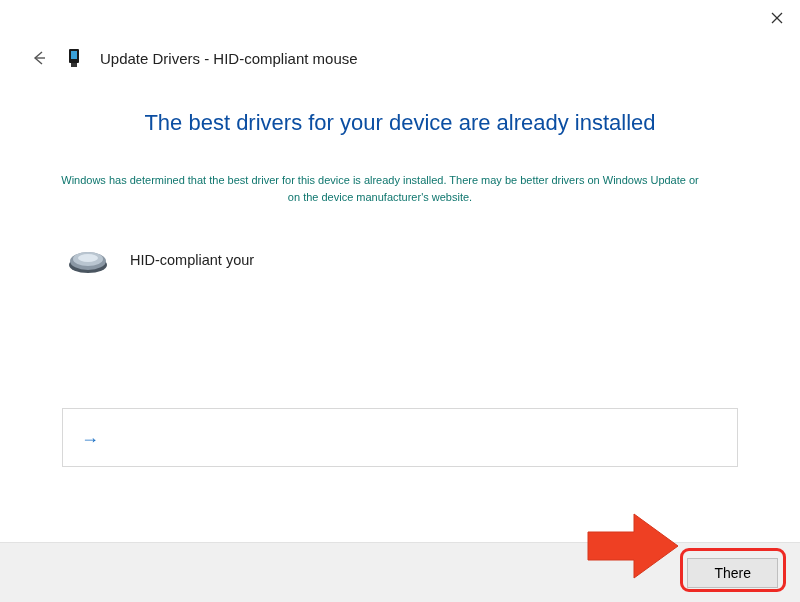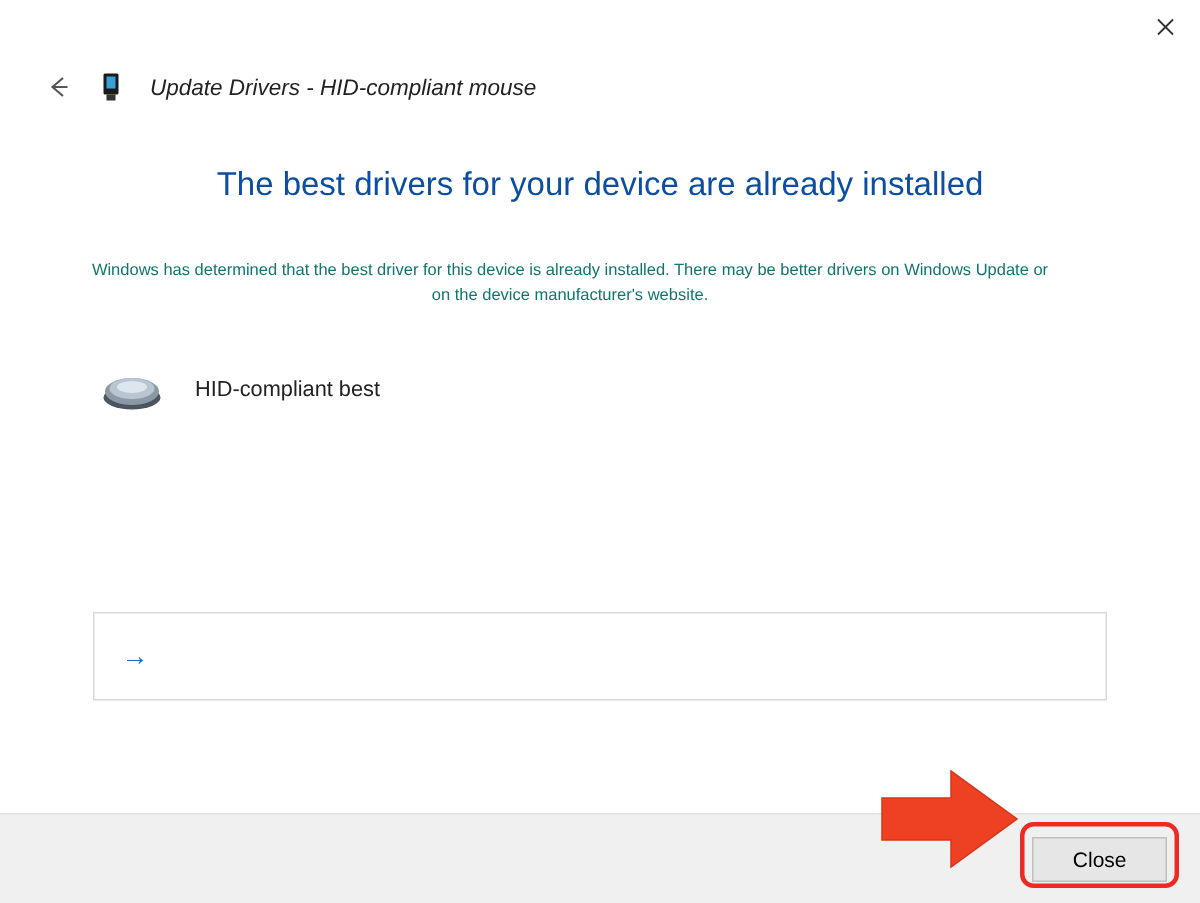--- a/index.html
+++ b/index.html
@@ -29,21 +29,20 @@
       font-size: 14px;
       color: #333;
     }
     .header-row {
       position: absolute;
       top: 48px;
       left: 30px;
       display: flex;
       align-items: center;
       gap: 18px;
-      font-style: italic;
     }
     .back-arrow {
       cursor: pointer;
       color: #555;
       display: flex;
       align-items: center;
     }
     .device-mini-icon {
       display: flex;
       align-items: center;
@@ -182,29 +181,29 @@
   <div class="description">Windows has determined that the best driver for this device is already installed. There may be better drivers on Windows Update or on the device manufacturer's website.</div>
   <div class="device-row">
     <div class="mouse-icon">
       <svg width="44" height="28" viewBox="0 0 44 28">
         <ellipse cx="22" cy="19" rx="19" ry="8" fill="#4a5560"></ellipse>
         <ellipse cx="22" cy="15" rx="18" ry="9" fill="#8b98a5"></ellipse>
         <ellipse cx="22" cy="13" rx="15" ry="7" fill="#b9c5d0"></ellipse>
         <ellipse cx="22" cy="12" rx="10" ry="4" fill="#dde6ee"></ellipse>
       </svg>
     </div>
-    <div class="device-label">HID-compliant best</div>
+    <div class="device-label">HID-compliant your</div>
   </div>
 </div>
 
 <div class="action-box">
   <span class="action-arrow">→</span>
 </div>
 
 <div class="button-bar">
-  <button class="close-btn">Close</button>
+  <button class="close-btn">There</button>
 </div>
 
 <div class="highlight-ring"></div>
 
 <svg class="big-arrow" width="100" height="76" viewBox="0 0 100 76">
   <path d="M 6 24 L 52 24 L 52 6 L 96 38 L 52 70 L 52 52 L 6 52 Z" fill="#ee4023" stroke="#d6361c" stroke-width="1"></path>
 </svg>
 
 </body></html>

